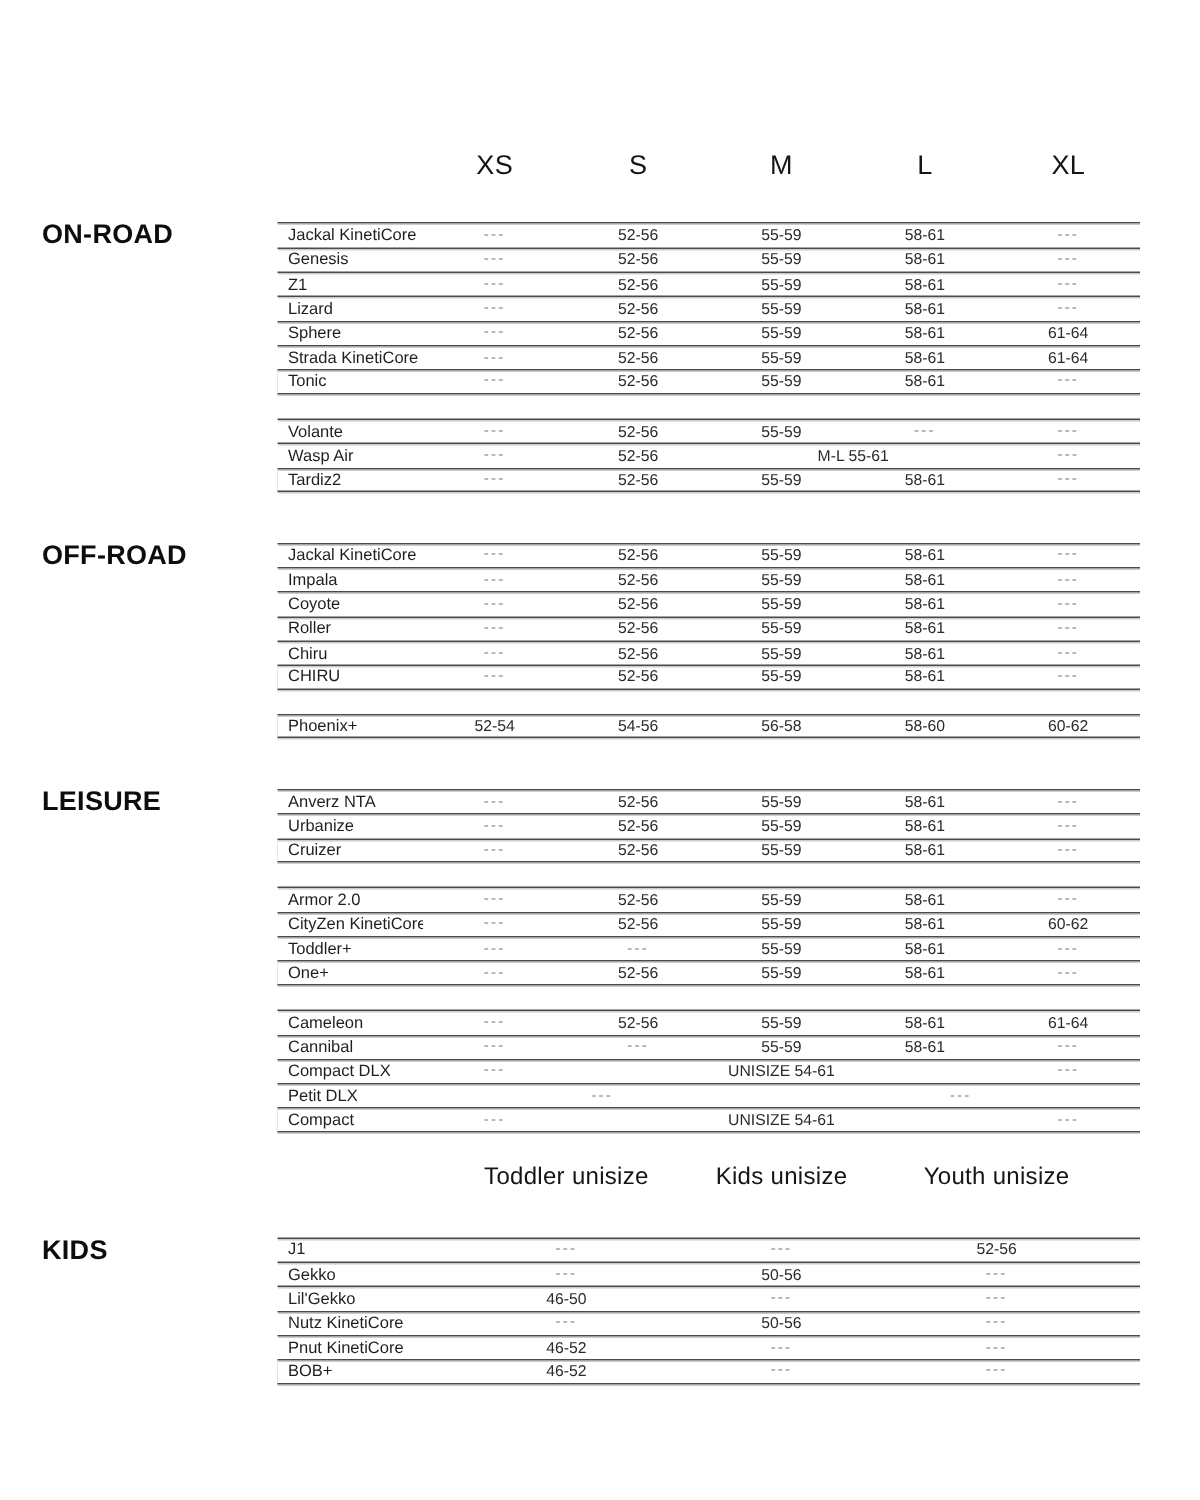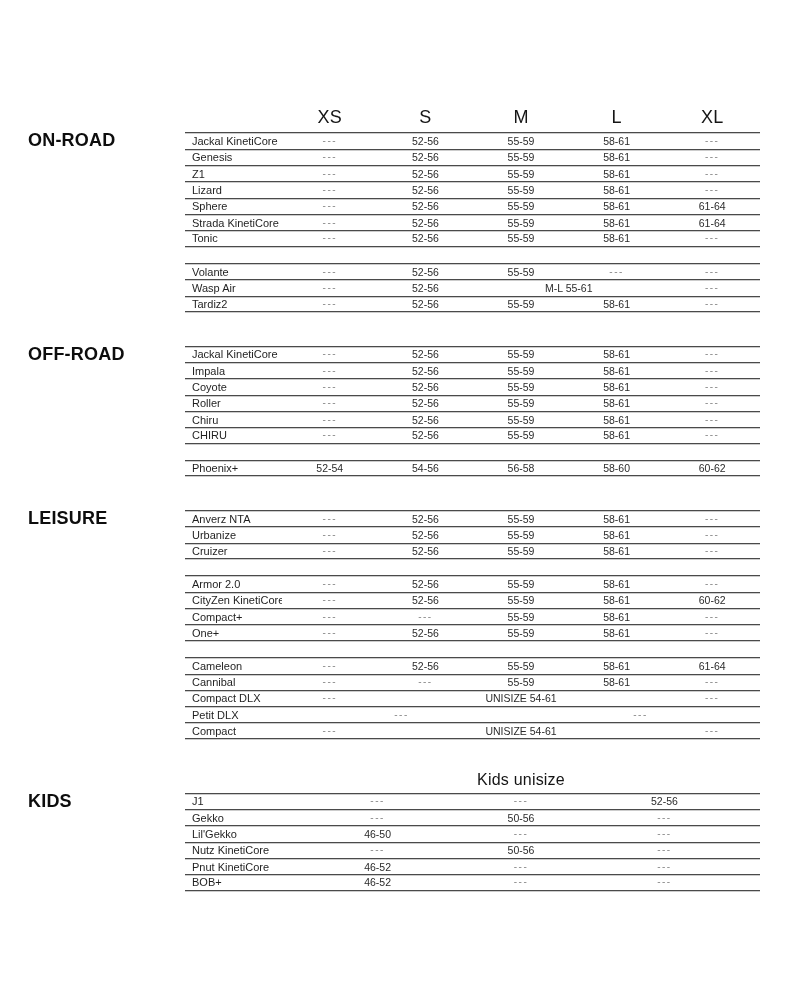--- a/index.html
+++ b/index.html
@@ -20,32 +20,32 @@
     position:absolute;
     left:185px;top:100px;
     width:575px;
   }
   .section + .section{margin-top:33.5px;}
   .section.kids-section{margin-top:21.5px;}
   .col-header{
     display:flex;
     margin-left:97px;
     height:32.3px;
-    align-items:flex-end;
+    align-items:flex-start;
     padding-bottom:4px;
     box-sizing:border-box;
   }
   .col-h{
     text-align:center;
     font-size:18px;
     color:#151515;
     letter-spacing:0.2px;
   }
   .kids-section .col-h{font-size:16px;}
-  .group{position:relative;}
+  .group{position:relative;margin-top:16px;}
   .group + .group{margin-top:16.5px;}
   .section-label{
     position:absolute;
     left:-157px;top:0;
     line-height:16.3px;
     font-size:18px;
     font-weight:bold;
     color:#0d0d0d;
     white-space:nowrap;
     letter-spacing:0.2px;
@@ -328,21 +328,21 @@
             <span class="row-label">CityZen KinetiCore</span>
             <div class="cells">
               <div class="cell dash" style="flex: 1 1 0%;">---</div>
               <div class="cell" style="flex: 1 1 0%;">52-56</div>
               <div class="cell" style="flex: 1 1 0%;">55-59</div>
               <div class="cell" style="flex: 1 1 0%;">58-61</div>
               <div class="cell" style="flex: 1 1 0%;">60-62</div>
             </div>
           </div>
           <div class="row">
-            <span class="row-label">Compact+</span>
+            <span class="row-label">Toddler+</span>
             <div class="cells">
               <div class="cell dash" style="flex: 1 1 0%;">---</div>
               <div class="cell dash" style="flex: 1 1 0%;">---</div>
               <div class="cell" style="flex: 1 1 0%;">55-59</div>
               <div class="cell" style="flex: 1 1 0%;">58-61</div>
               <div class="cell dash" style="flex: 1 1 0%;">---</div>
             </div>
           </div>
           <div class="row">
             <span class="row-label">One+</span>
@@ -396,21 +396,23 @@
             <div class="cells">
               <div class="cell dash" style="flex: 1 1 0%;">---</div>
               <div class="cell" style="flex: 3 1 0%;">UNISIZE 54-61</div>
               <div class="cell dash" style="flex: 1 1 0%;">---</div>
             </div>
           </div>
         </div>
       </div>
       <div class="section kids-section">
         <div class="col-header">
+          <div class="col-h" style="flex: 2 1 0%;">Toddler unisize</div>
           <div class="col-h" style="flex: 1 1 0%;">Kids unisize</div>
+          <div class="col-h" style="flex: 2 1 0%;">Youth unisize</div>
         </div>
         <div class="group">
           <span class="section-label">KIDS</span>
           <div class="row">
             <span class="row-label">J1</span>
             <div class="cells">
               <div class="cell dash" style="flex: 2 1 0%;">---</div>
               <div class="cell dash" style="flex: 1 1 0%;">---</div>
               <div class="cell" style="flex: 2 1 0%;">52-56</div>
             </div>

